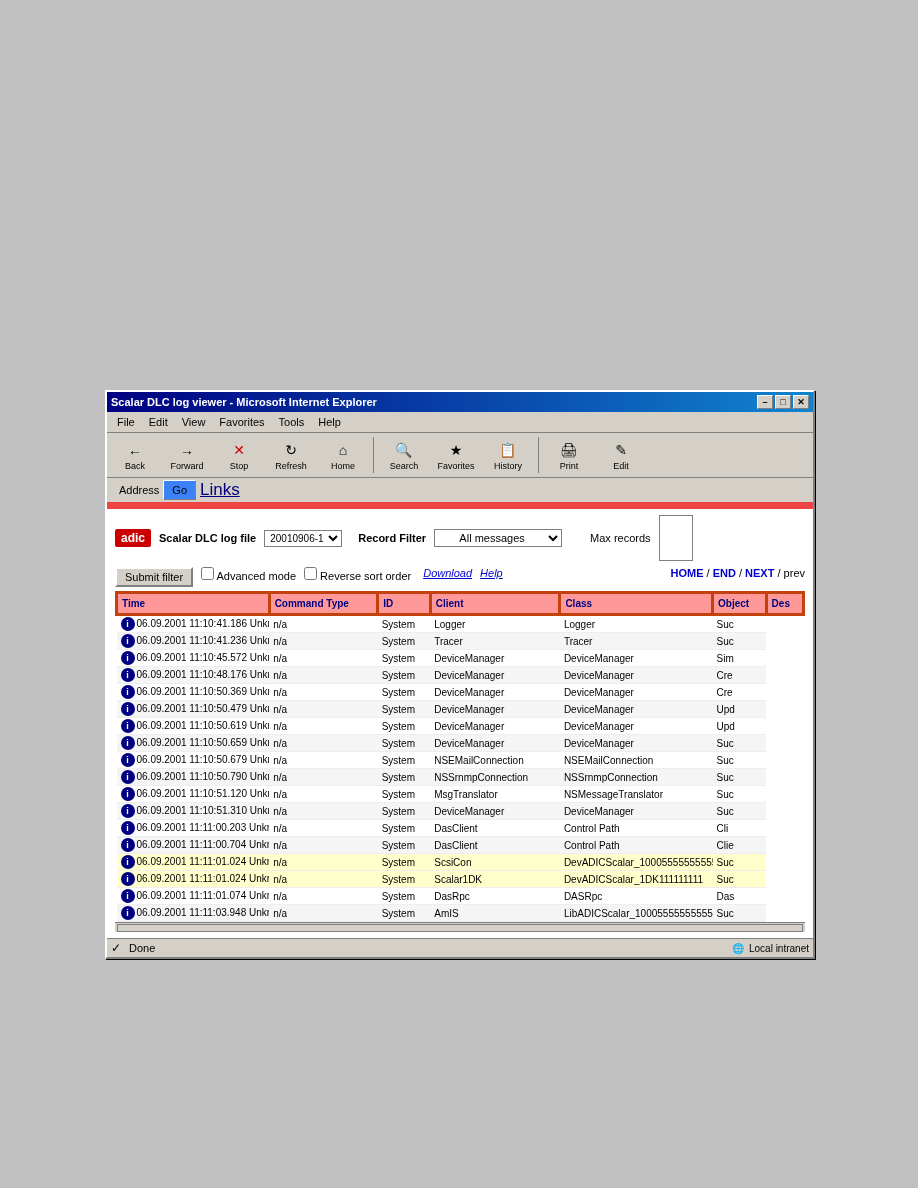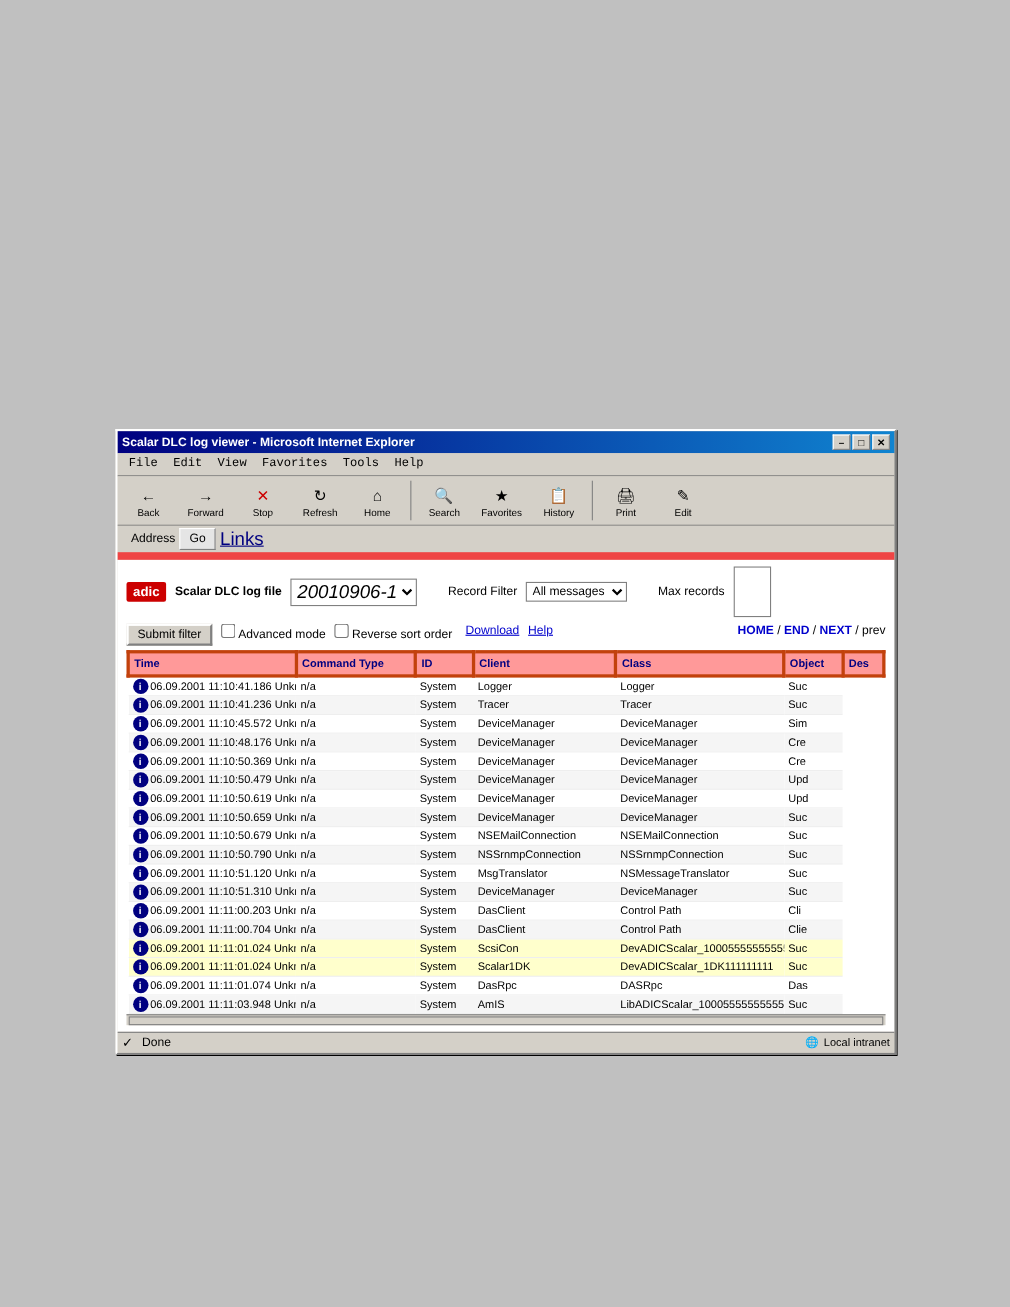--- a/index.html
+++ b/index.html
@@ -56,21 +56,20 @@
     }
 
     
     .menu-bar {
       background: #d4d0c8;
       display: flex;
       gap: 2px;
       padding: 2px 4px;
       font-size: 11px;
       border-bottom: 1px solid #808080;
-      font-family: Liberation Mono, monospace;
     }
     .menu-item {
       padding: 2px 6px;
       cursor: pointer;
     }
 
     
     .toolbar {
       background: #d4d0c8;
       display: flex;
@@ -123,21 +122,21 @@
       height: 18px;
       border: 1px solid #808080;
       border-top-color: #000;
       background: white;
       padding: 1px 2px;
       font-size: 10px;
     }
     .go-btn {
       padding: 1px 8px;
       height: 20px;
-      background: #e5e5e5;
+      background: #3b82f6;
       border: 1px solid #fff;
       border-right-color: #808080;
       border-bottom-color: #808080;
       cursor: pointer;
       font-size: 11px;
     }
     .links-btn {
       font-size: 17px;
       color: #000080;
       cursor: pointer;
@@ -166,37 +165,37 @@
       font-weight: bold;
       font-size: 12px;
       padding: 2px 6px;
       border-radius: 2px;
     }
     .log-file-label {
       font-size: 11px;
       font-weight: bold;
     }
     .log-file-select {
-      font-size: 17px;
+      font-size: 10px;
       padding: 1px;
       border: 1px solid #808080;
       background: white;
-      font-style: italic;
     }
     .record-filter-label {
       font-size: 11px;
-      font-weight: normal;
-      margin-left: 20px;
+      font-weight: bold;
+      margin-left: 8px;
     }
     .record-filter-select {
       font-size: 11px;
       padding: 1px;
       border: 1px solid #808080;
       background: white;
-      width: 92px;
+      width: 128px;
+      text-align: center;
     }
     .max-records-label {
       font-size: 11px;
       margin-left: 20px;
     }
     .max-records-input {
       width: 30px;
       font-size: 11px;
       border: 1px solid #808080;
       padding: 16px;
@@ -216,20 +215,21 @@
       border-right-color: #808080;
       border-bottom-color: #808080;
       padding: 2px 8px;
       font-size: 11px;
       cursor: pointer;
     }
     .filter-links {
       display: flex;
       gap: 8px;
       margin-left: 4px;
+      font-style: italic;
     }
     .filter-link {
       color: #0000cc;
       text-decoration: underline;
       font-size: 11px;
       cursor: pointer;
     }
     .nav-links {
       margin-left: auto;
       font-size: 11px;

